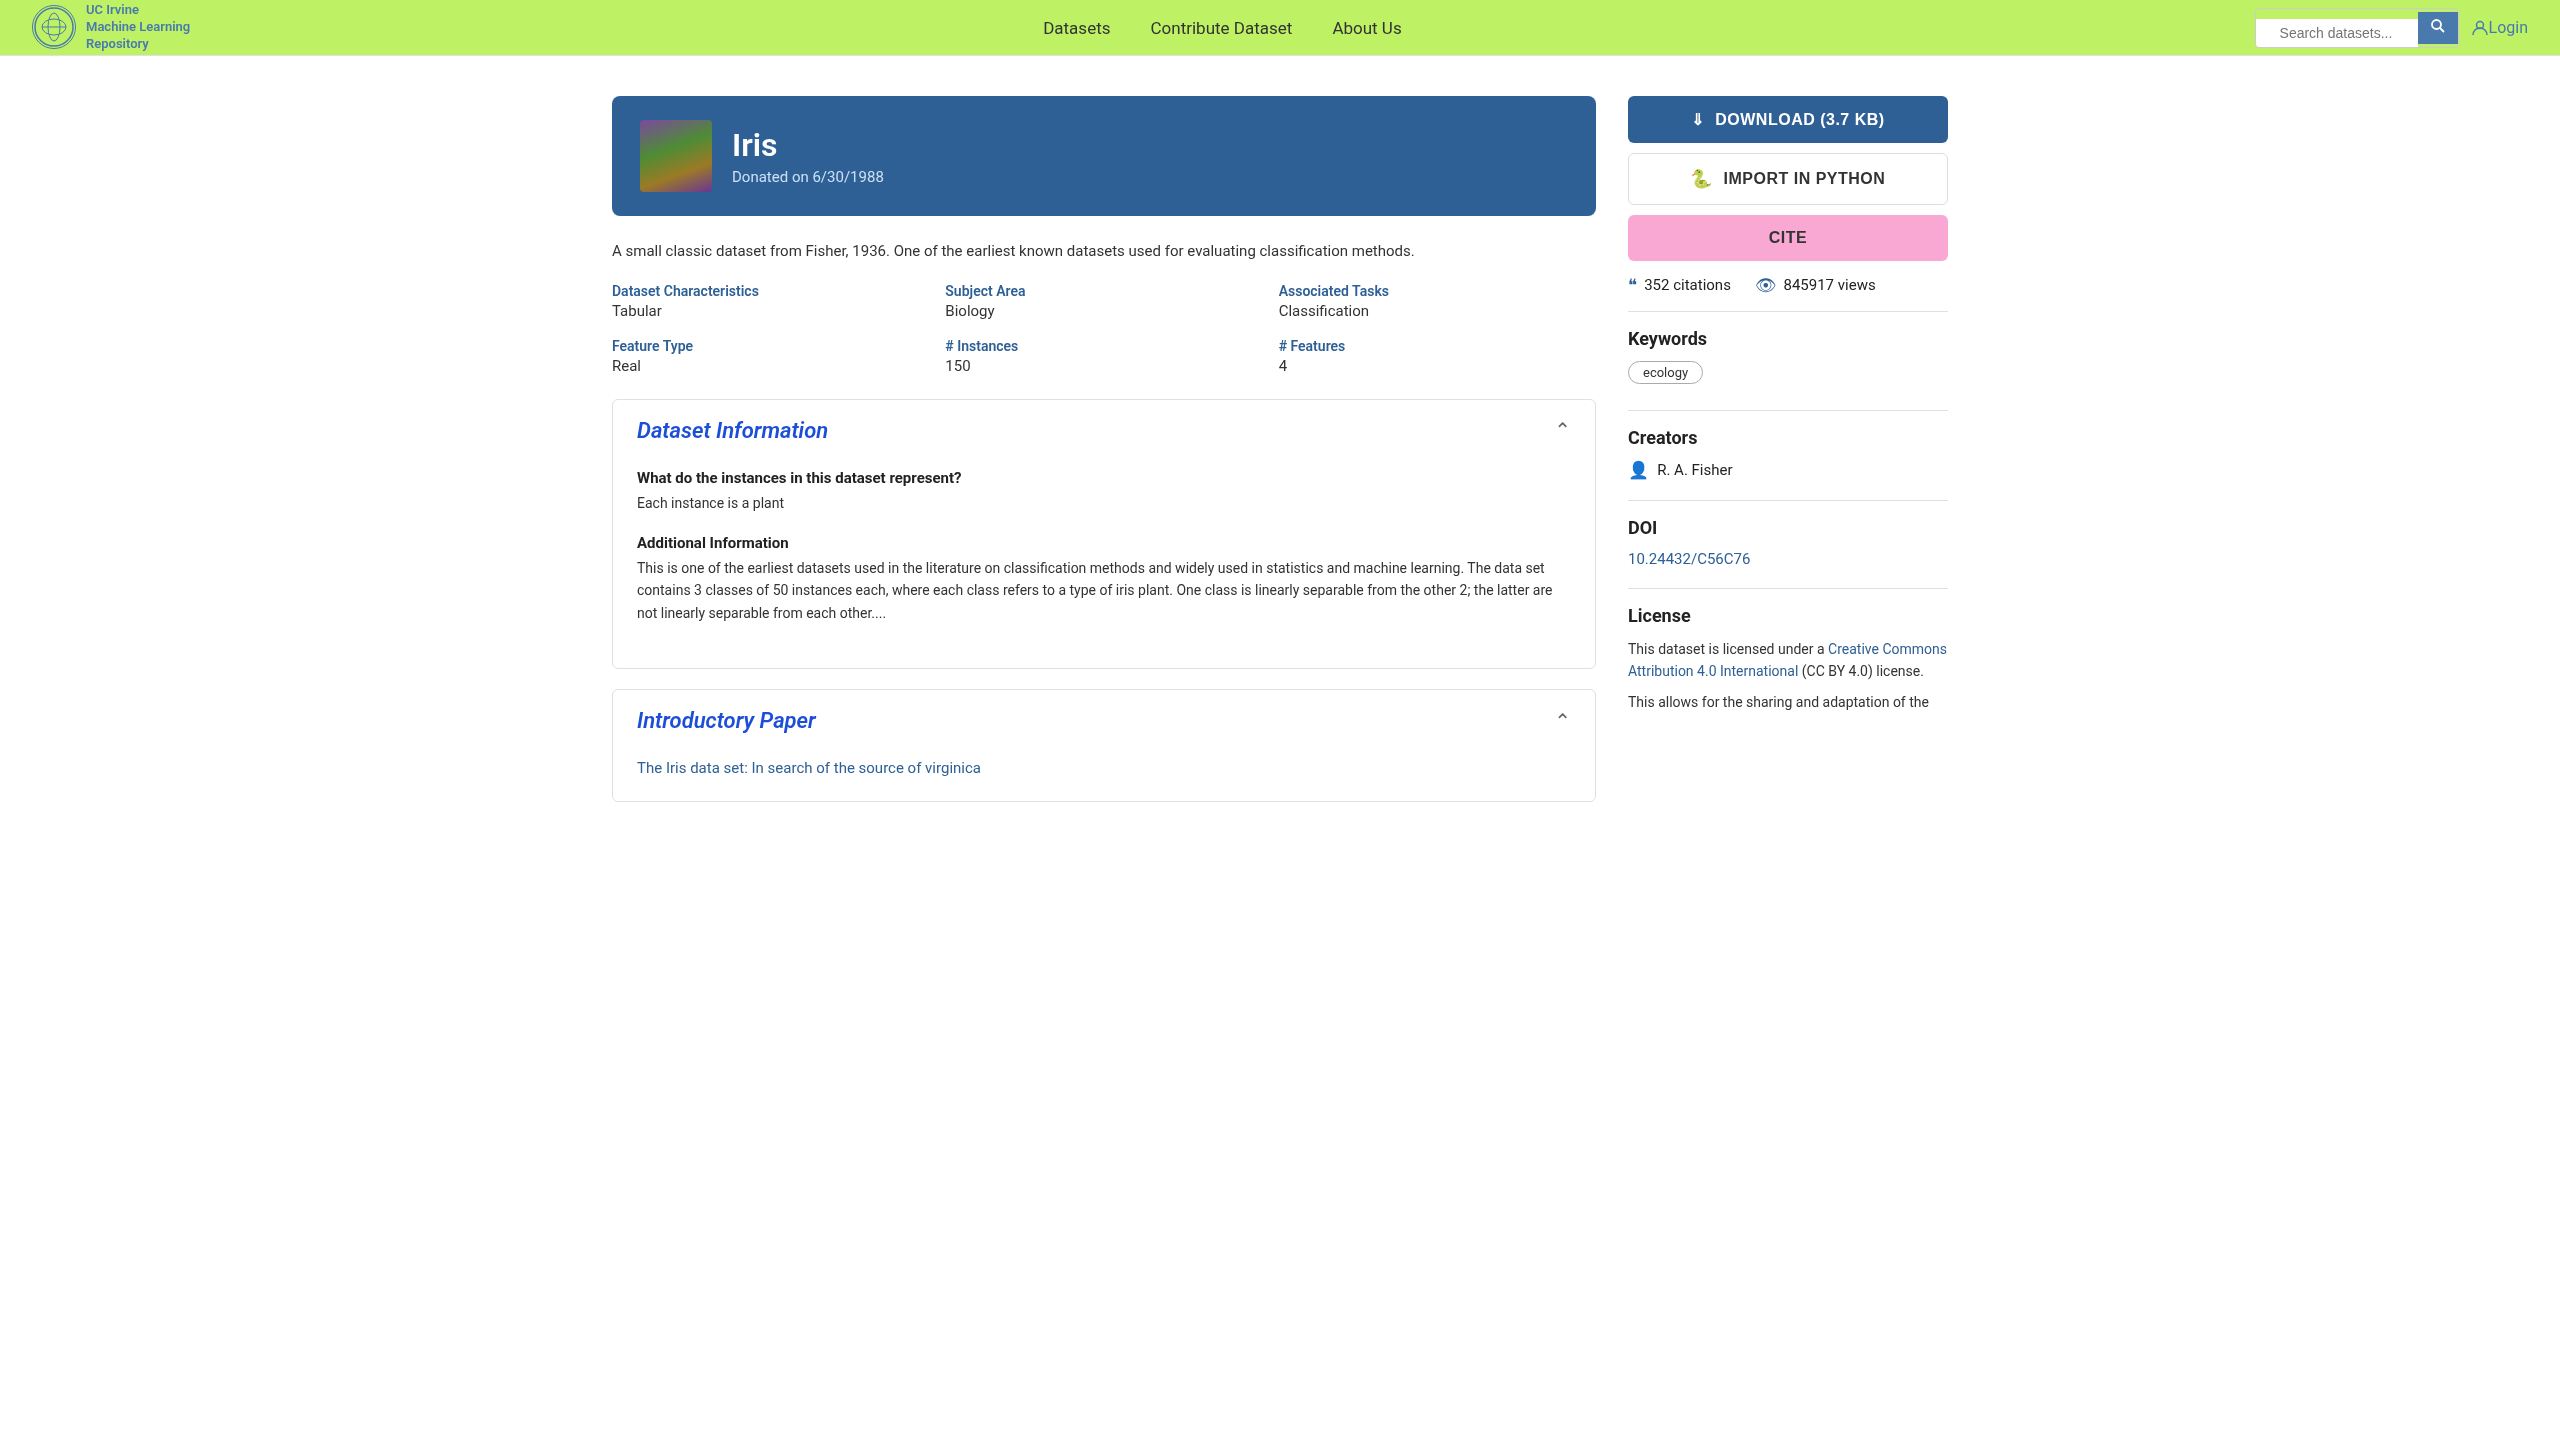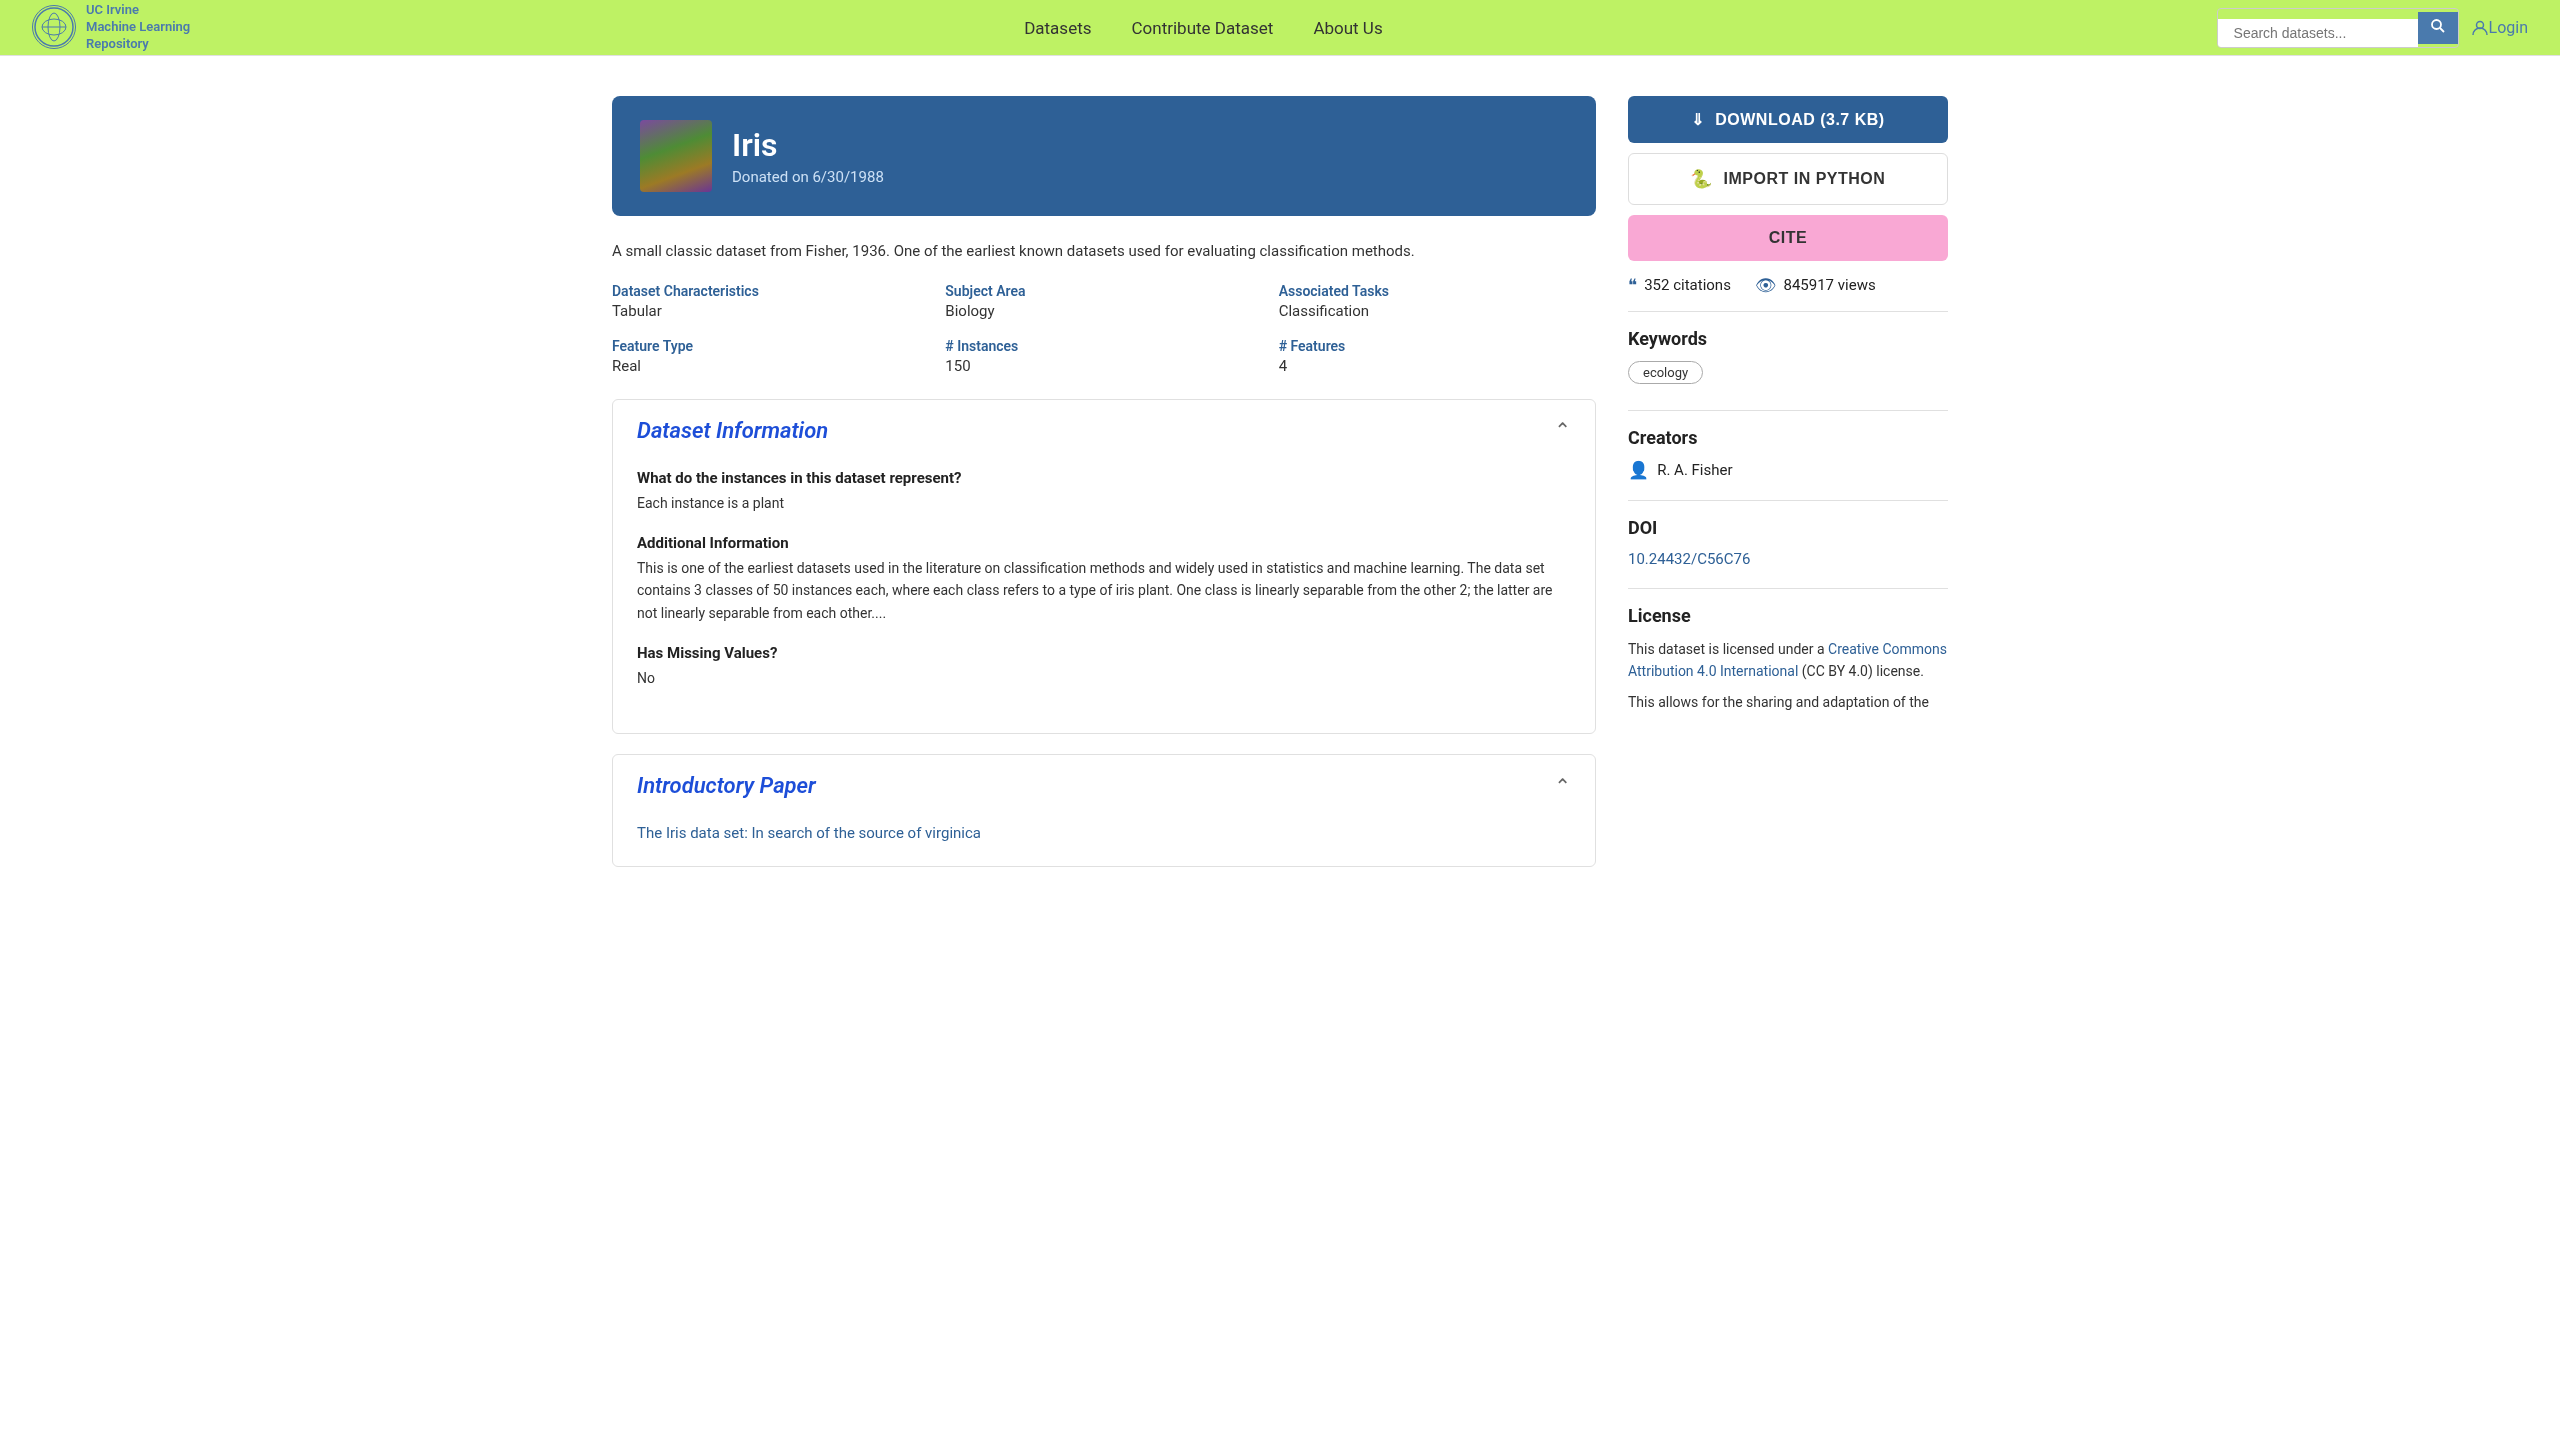--- a/index.html
+++ b/index.html
@@ -22,21 +22,21 @@
     }
     .header-logo-text { font-size: 13px; color: #4a7aad; font-weight: 600; line-height: 1.3; }
     .header-nav { display: flex; align-items: center; gap: 40px; }
     .header-nav a { text-decoration: none; color: #333; font-size: 17px; font-weight: 400; }
     .header-right { display: flex; align-items: center; gap: 12px; }
     .search-box {
       display: flex; align-items: center;
       border: 1px solid #ccc; border-radius: 4px; overflow: hidden;
     }
     .search-box input {
-      border: none; outline: none; padding: 6px 16px; font-size: 14px; width: 200px; color: #888; margin-top: 10px;
+      border: none; outline: none; padding: 6px 24px; font-size: 14px; width: 162px; color: #888; margin-top: 10px;
     }
     .search-box button {
       background: #4a7aad; border: none; padding: 6px 12px; cursor: pointer; color: #fff;
       font-size: 16px;
     }
     .login-btn { display: flex; align-items: center; text-decoration: none; color: #4a7aad; font-size: 16px; }
 
     
     .main-container {
       max-width: 1400px; margin: 0 auto; padding: 40px 32px 60px;
@@ -217,24 +217,20 @@
       </div>
       <div class="collapsible-body">
         <div class="info-block">
           <div class="info-block-title">What do the instances in this dataset represent?</div>
           <div class="info-block-text">Each instance is a plant</div>
         </div>
         <div class="info-block">
           <div class="info-block-title">Additional Information</div>
           <div class="info-block-text">This is one of the earliest datasets used in the literature on classification methods and widely used in statistics and machine learning.  The data set contains 3 classes of 50 instances each, where each class refers to a type of iris plant.  One class is linearly separable from the other 2; the latter are not linearly separable from each other....</div>
         </div>
-        <div class="info-block">
-          <div class="info-block-title">Has Missing Values?</div>
-          <div class="info-block-text">No</div>
-        </div>
       </div>
     </div>
 
     <div class="collapsible-section">
       <div class="collapsible-header">
         <span class="collapsible-title">Introductory Paper</span>
         <span class="collapsible-chevron">⌃</span>
       </div>
       <div class="collapsible-body">
         <a href="#" class="paper-link">The Iris data set: In search of the source of virginica</a>

